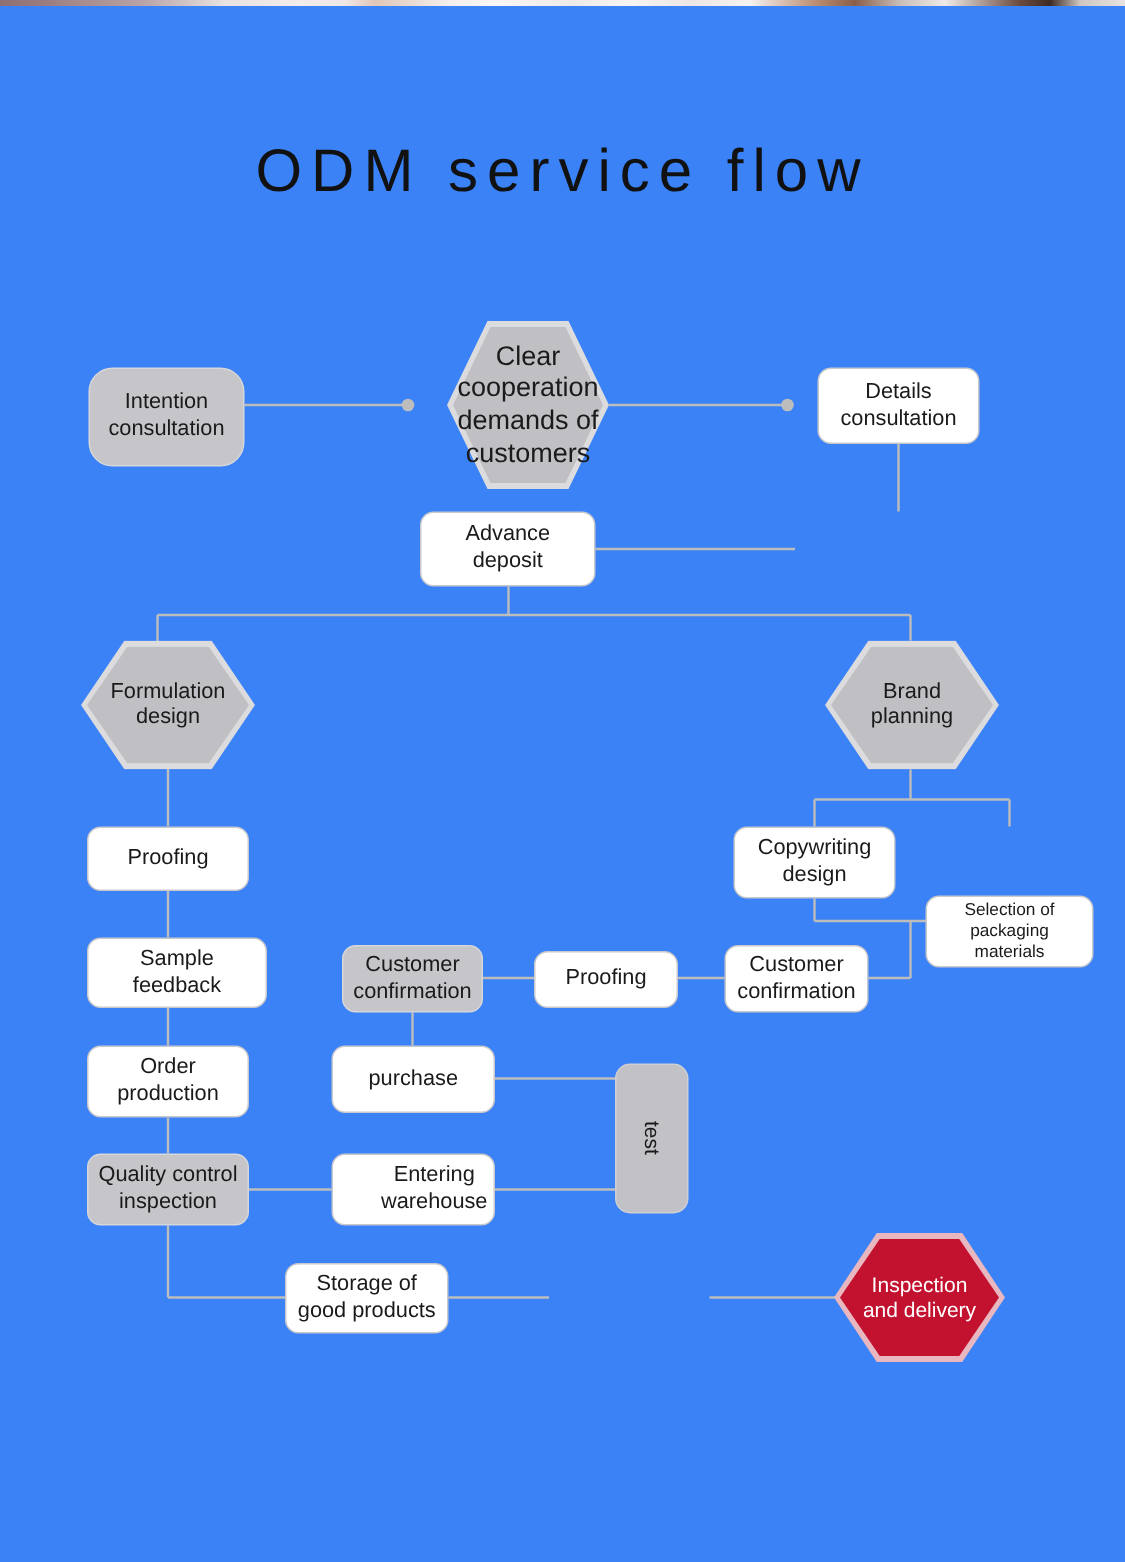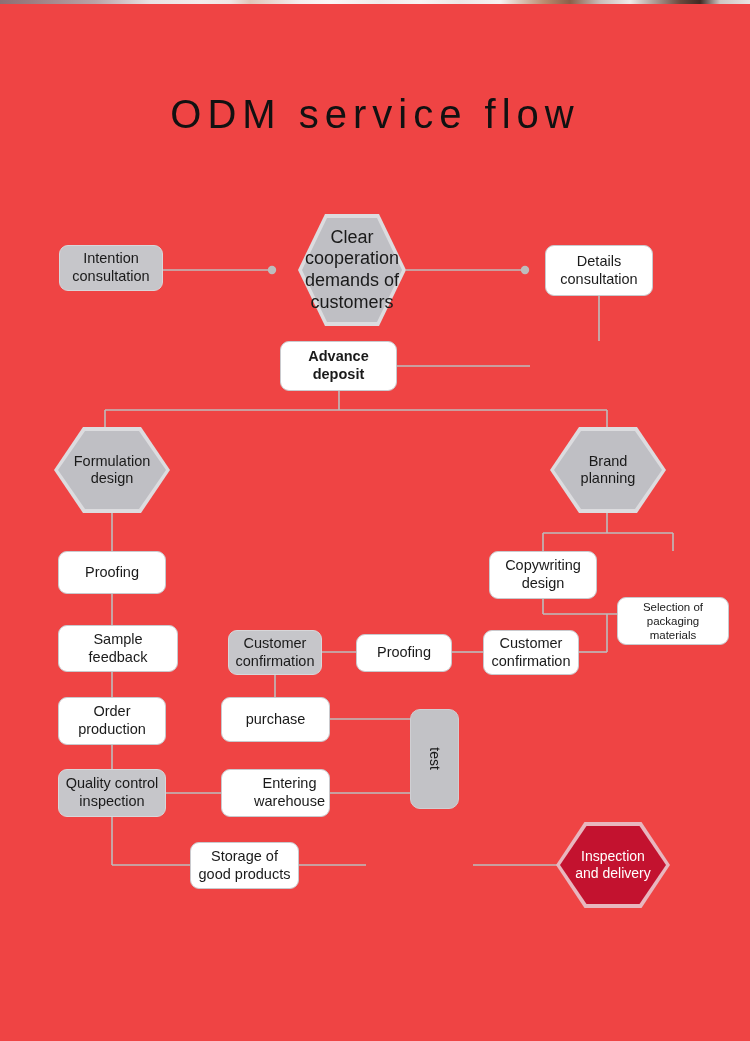--- a/index.html
+++ b/index.html
@@ -4,21 +4,21 @@
 <style>
   html,body{margin:0;padding:0;background:#ffffff;}
   body{
     font-family:"Liberation Sans","DejaVu Sans",sans-serif;
     -webkit-font-smoothing:antialiased;
   }
   #page{
     position:relative;
     width:750px;
     height:1041px;
-    background:#ef4444;
+    background:#3b82f6;
     overflow:hidden;
   }
   
   #top-bleed{
     position:absolute;left:0;top:0;width:750px;height:4px;
     background:linear-gradient(90deg,
       #8d6f74 0px,#9b7d81 30px,#b9a3a6 95px,#e8e2e3 150px,#f2eceb 200px,
       #efe7e5 230px,#e0c6b8 250px,#f4efee 300px,#faf7f6 330px,
       #efeaea 380px,#f7f4f3 420px,#ece7e6 460px,#f6f2f1 500px,
       #b98a6e 545px,#8a5f49 570px,#c9bdb8 600px,#efebe9 630px,
@@ -161,31 +161,31 @@
 
       <line x1="299" y1="865" x2="366" y2="865"></line>
       <line x1="473" y1="865" x2="560" y2="865"></line>
     </g>
     <g fill="#bdbdbd" stroke="none">
       <circle cx="272" cy="270" r="4.2"></circle>
       <circle cx="525" cy="270" r="4.2"></circle>
     </g>
   </svg>
 
-  <div class="node gray" style="left:59px;top:245px;width:104px;height:46px;">Intention<br>consultation</div>
+  <div class="node gray" style="left:59px;top:245px;width:104px;height:66px;border-radius:16px;">Intention<br>consultation</div>
 
   <div class="hex" style="left:298px;top:214px;width:108px;height:112px;">
     <span class="outer"></span>
     <span class="inner"></span>
     <span class="hexlabel">Clear<br>cooperation<br>demands of<br>customers</span>
   </div>
 
   <div class="node" style="left:545px;top:245px;width:108px;height:51px;">Details<br>consultation</div>
 
-  <div class="node" style="left:280px;top:341px;width:117px;height:50px;font-weight:bold;">Advance<br>deposit</div>
+  <div class="node" style="left:280px;top:341px;width:117px;height:50px;">Advance<br>deposit</div>
 
 
   <div class="hex big" style="left:54px;top:427px;width:116px;height:86px;">
     <span class="outer"></span>
     <span class="inner"></span>
     <span class="hexlabel">Formulation<br>design</span>
   </div>
 
   <div class="hex big" style="left:550px;top:427px;width:116px;height:86px;">
     <span class="outer"></span>

